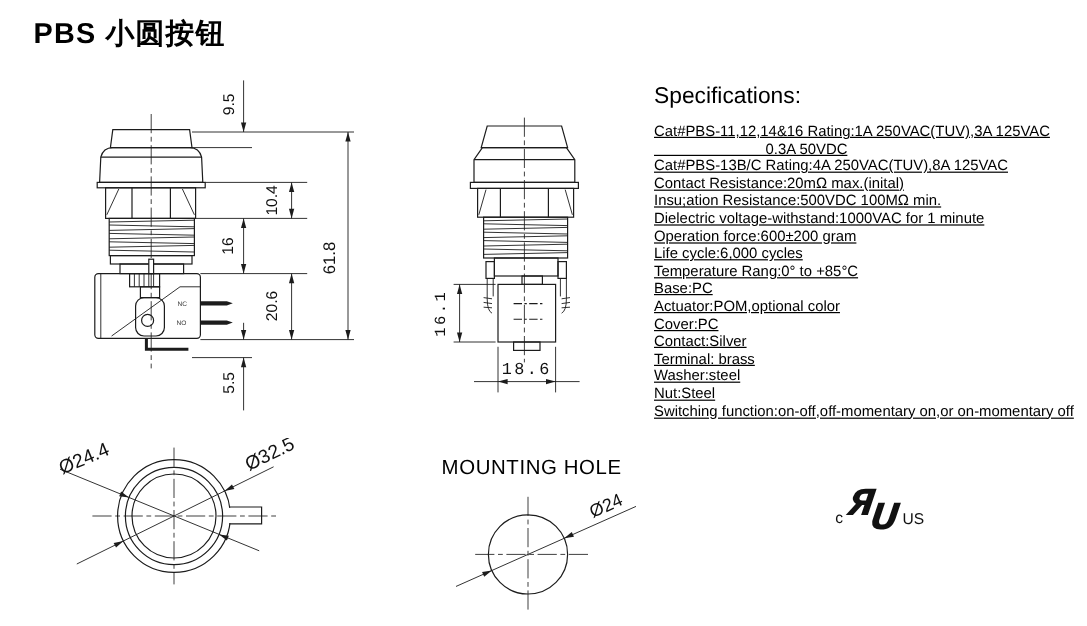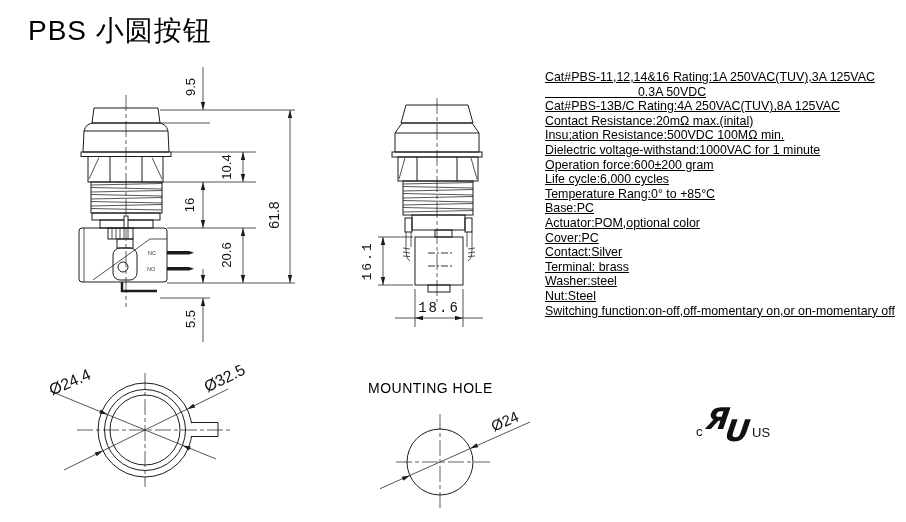--- a/index.html
+++ b/index.html
@@ -1,23 +1,23 @@
 <!DOCTYPE html>
 <html><head>
 <meta charset="utf-8">
 <style>
   html,body{margin:0;padding:0;background:#fff;}
   .canvas{position:relative;width:906px;height:522px;background:#fff;overflow:hidden;
           font-family:"Liberation Sans",sans-serif;color:#000;}
   .abs{position:absolute;}
-  .page-title{left:28px;top:12px;font-size:28px;font-weight:400;letter-spacing:1px;}
+  .page-title{left:28px;top:12px;font-size:24px;font-weight:700;letter-spacing:1px;}
   .specs{left:545px;top:70px;}
   .specs h2{margin:0 0 10px 0;font-size:19px;font-weight:400;}
   .spec-lines{font-size:12.4px;line-height:14.6px;white-space:pre;text-decoration:underline;}
-  .mh-heading{left:368px;top:380px;font-size:14px;letter-spacing:.5px;}
+  .mh-heading{left:368px;top:380px;font-size:17px;letter-spacing:.5px;}
   
   .ln{stroke:#1c1c1c;stroke-width:1;fill:none;}
   .thin{stroke:#1c1c1c;stroke-width:.75;fill:none;}
   .thk{stroke:#1c1c1c;stroke-width:2.5;fill:none;}
   .cl{stroke:#1c1c1c;stroke-width:.7;fill:none;stroke-dasharray:16 3 4 3;}
   .slot{stroke:#1c1c1c;stroke-width:.9;fill:none;stroke-dasharray:7 2 2 2;}
   .fillb{fill:#1c1c1c;stroke:none;}
   .wfill{fill:#fff;stroke:none;}
   .dimtxt{font:13px "Liberation Sans",sans-serif;fill:#111;}
   .dimbig{font:14px "Liberation Sans",sans-serif;fill:#111;}
@@ -140,20 +140,21 @@
       <line class="thin" x1="75" y1="199" x2="75" y2="237"></line>
       <line class="thin" x1="123" y1="199" x2="123" y2="237"></line>
       <line class="thin" x1="55" y1="228" x2="143" y2="228"></line>
       <polygon class="fillb" points="75,228 83,225.8 83,230.2"></polygon>
       <polygon class="fillb" points="123,228 115,225.8 115,230.2"></polygon>
       <text class="dimmono" style="font-size:14px" x="99" y="222" text-anchor="middle">18.6</text>
     </g>
   </svg>
 
   <div class="abs specs">
+    <h2>Specifications:</h2>
     <div class="spec-lines"><div class="spec-line">Cat#PBS-11,12,14&amp;16 Rating:1A 250VAC(TUV),3A 125VAC</div><div class="spec-line">                           0.3A 50VDC</div><div class="spec-line">Cat#PBS-13B/C Rating:4A 250VAC(TUV),8A 125VAC</div><div class="spec-line">Contact Resistance:20mΩ max.(inital)</div><div class="spec-line">Insu;ation Resistance:500VDC 100MΩ min.</div><div class="spec-line">Dielectric voltage-withstand:1000VAC for 1 minute</div><div class="spec-line">Operation force:600±200 gram</div><div class="spec-line">Life cycle:6,000 cycles</div><div class="spec-line">Temperature Rang:0° to +85°C</div><div class="spec-line">Base:PC</div><div class="spec-line">Actuator:POM,optional color</div><div class="spec-line">Cover:PC</div><div class="spec-line">Contact:Silver</div><div class="spec-line">Terminal: brass</div><div class="spec-line">Washer:steel</div><div class="spec-line">Nut:Steel</div><div class="spec-line">Switching function:on-off,off-momentary on,or on-momentary off</div></div>
   </div>
 
   <svg class="abs" style="left:20px;top:365px;" width="275" height="157" viewBox="0 0 275 157">
     <g>
       <circle class="ln" cx="125" cy="65" r="47"></circle>
       <circle class="ln" cx="125" cy="65" r="40.5"></circle>
       <circle class="ln" cx="125" cy="65" r="35"></circle>
       <rect class="wfill" x="170.5" y="58.2" width="27" height="12.8"></rect>
       <path class="ln" d="M171,57.5 L198,57.5 L198,71.5 L171,71.5"></path>

